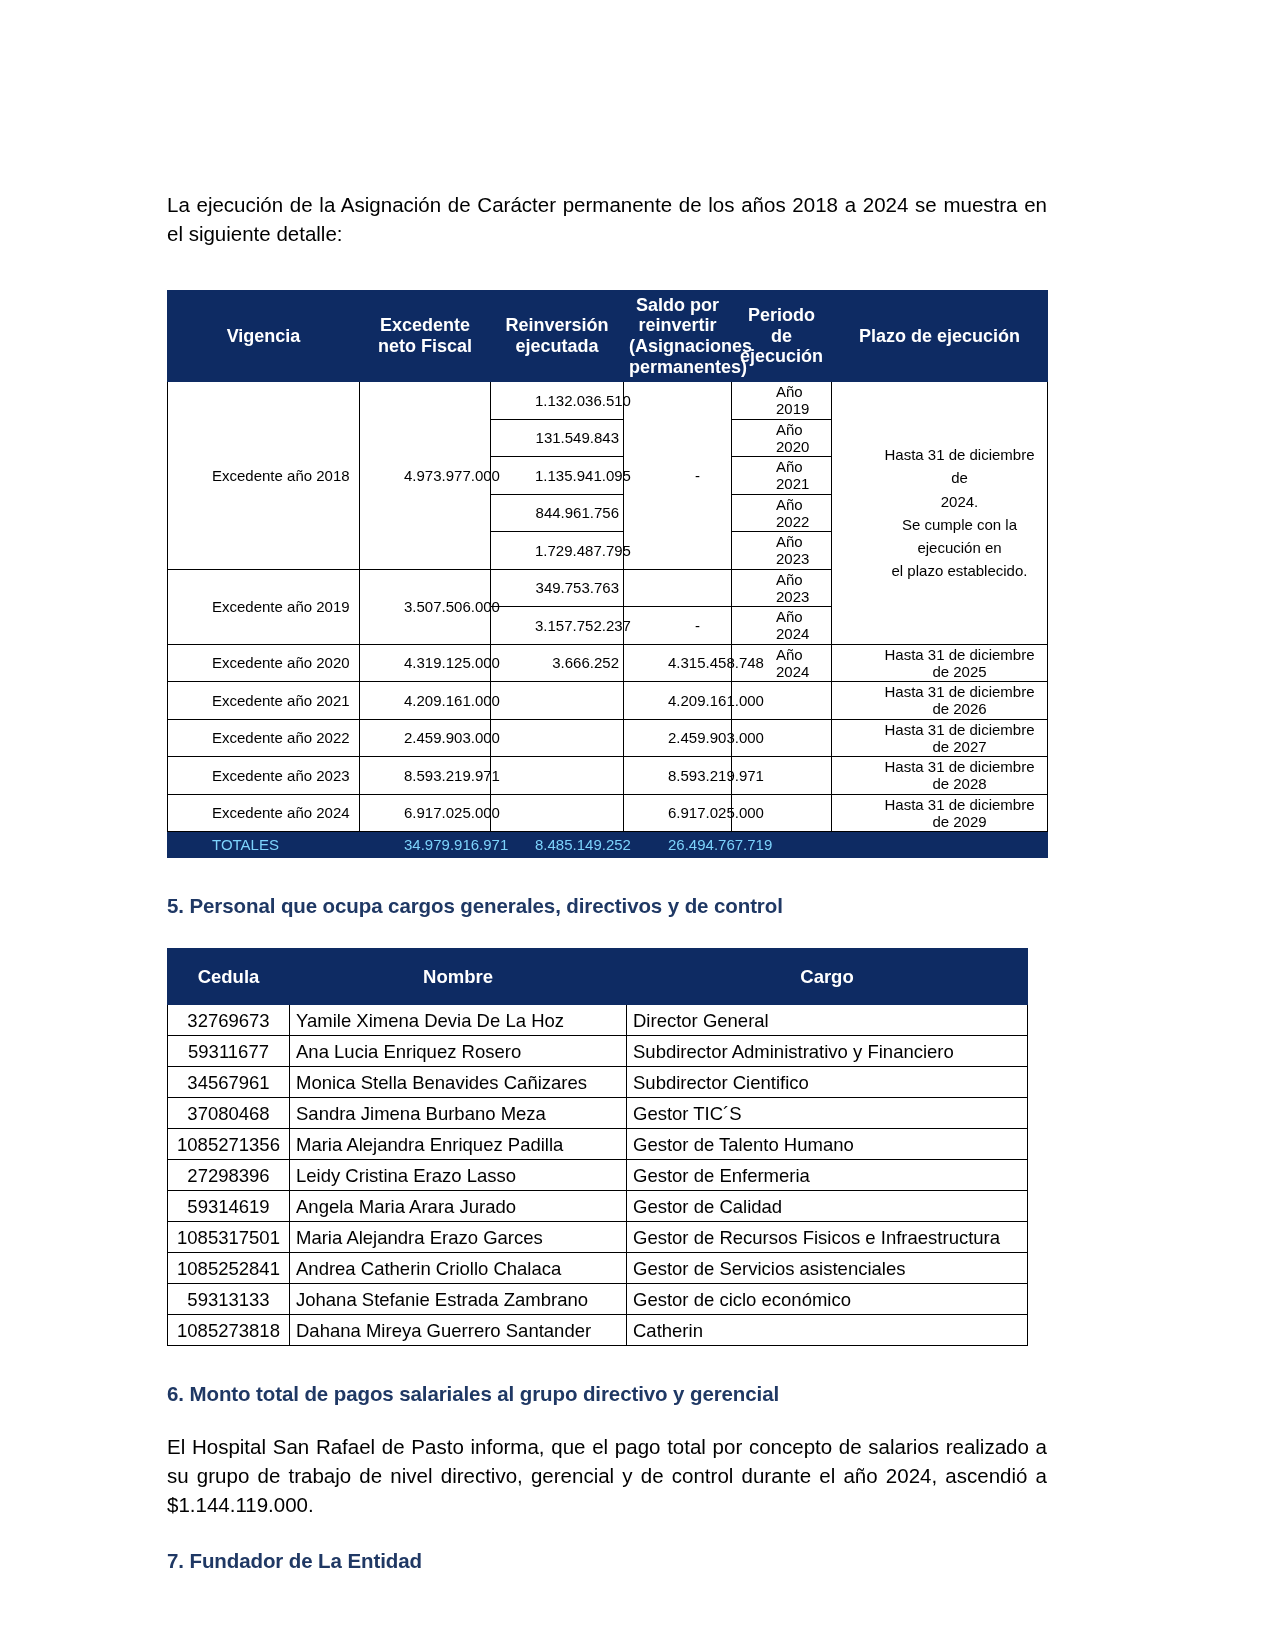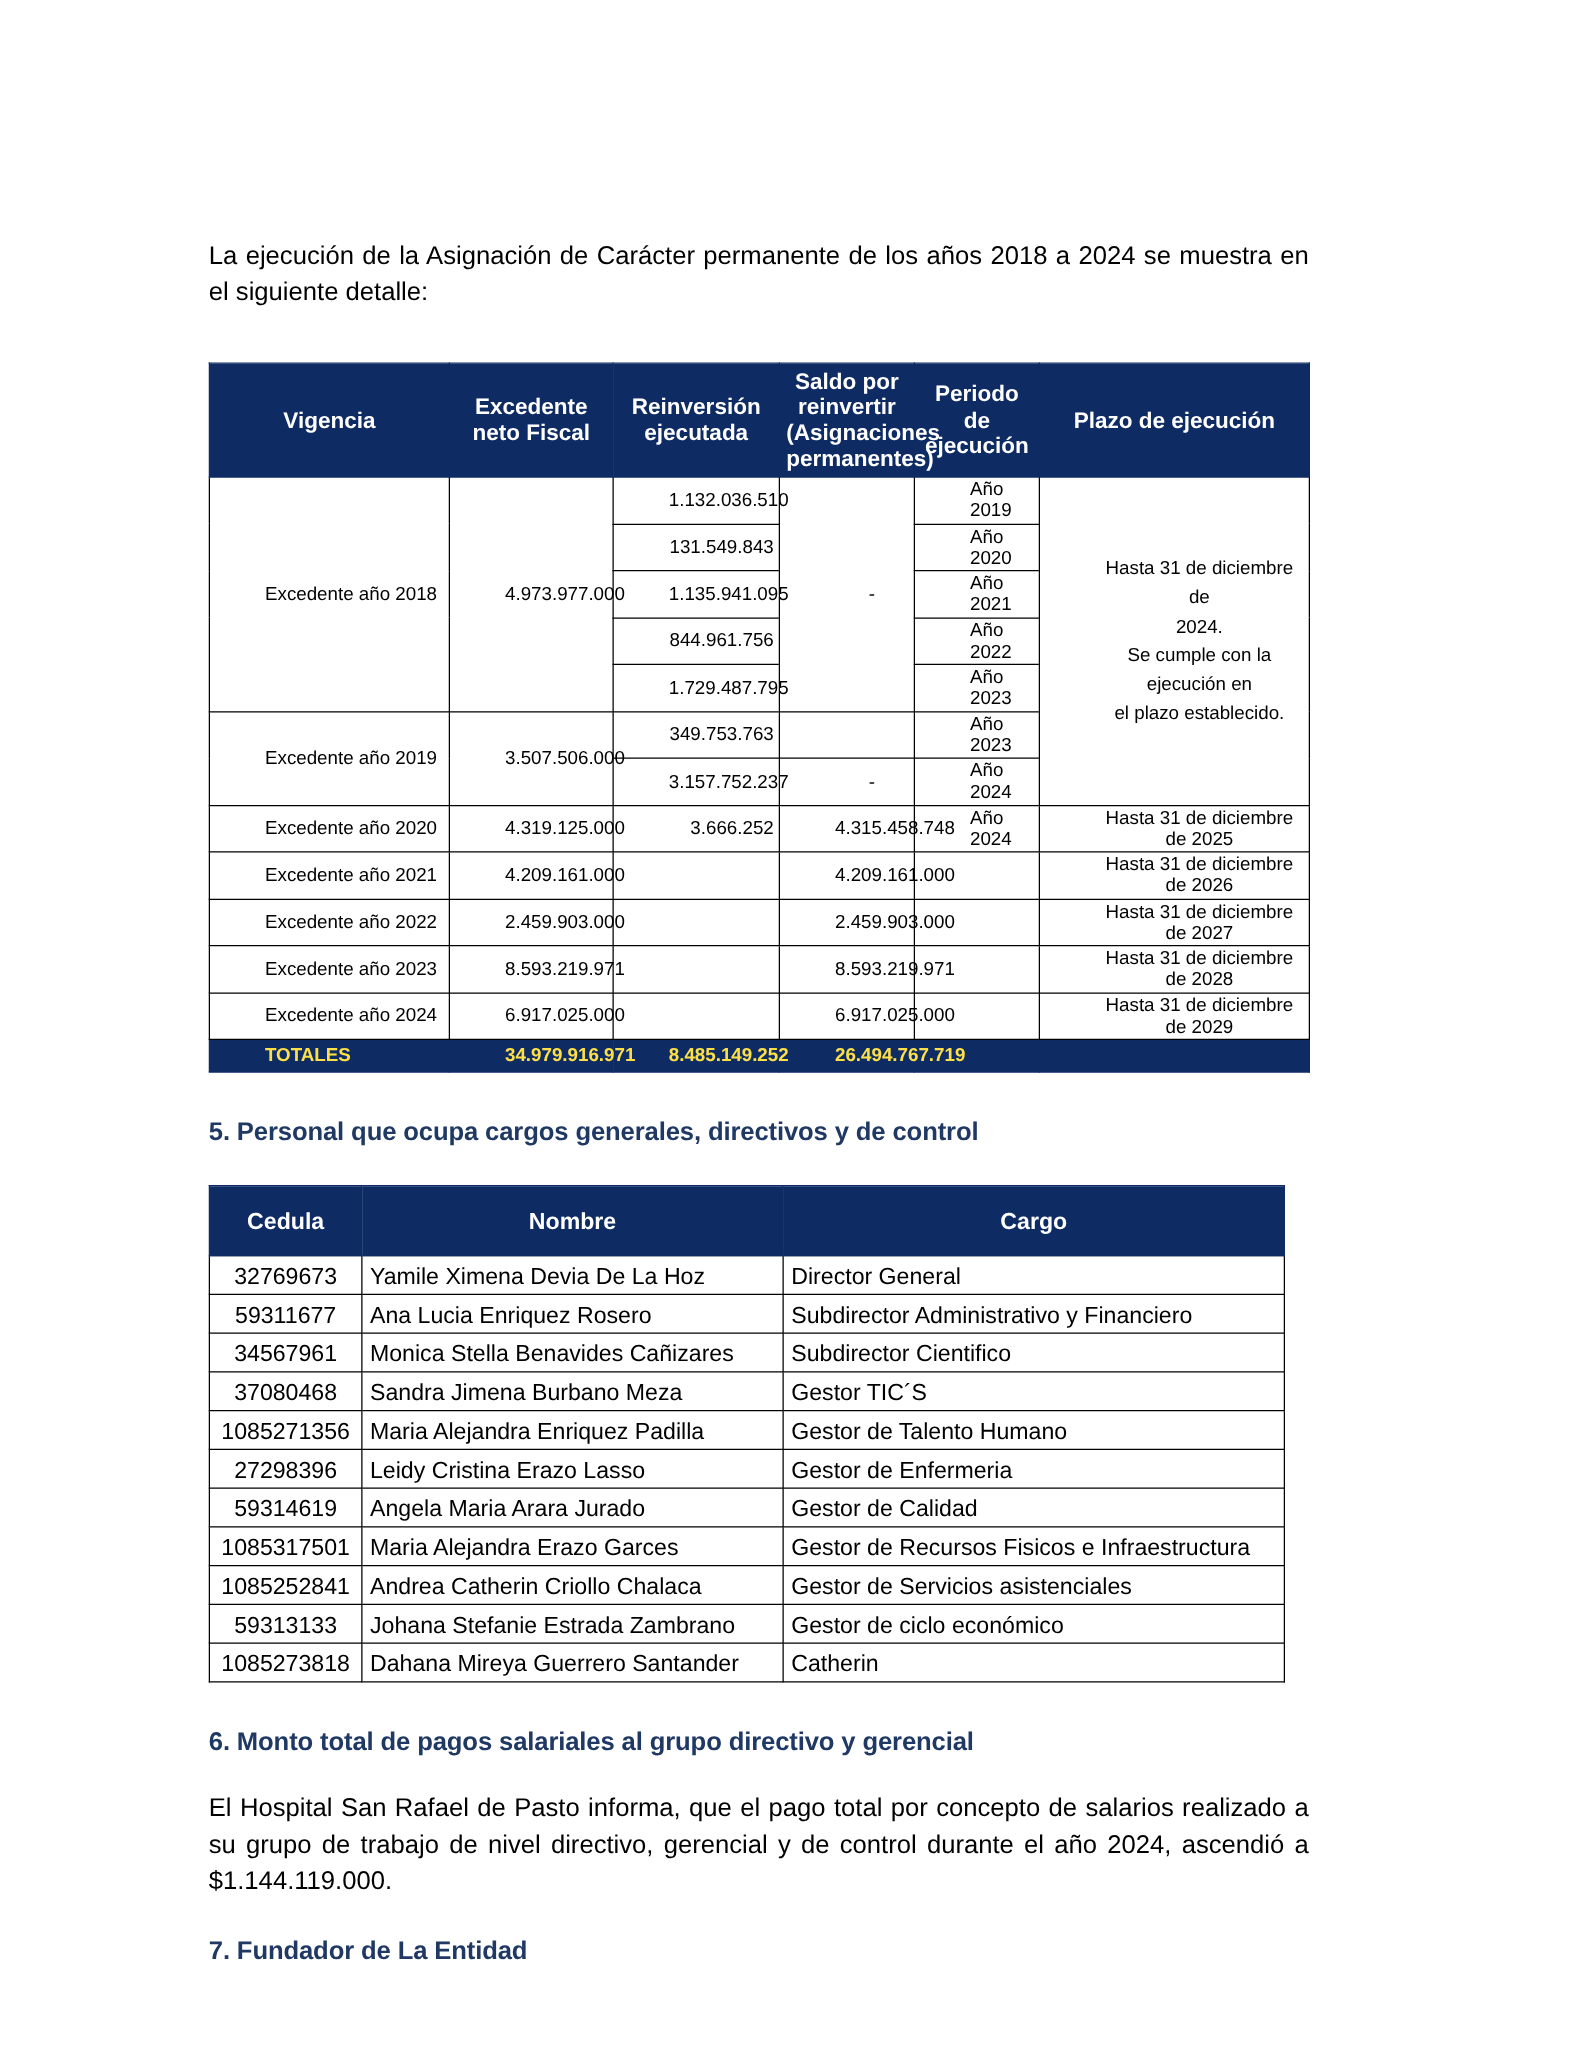--- a/index.html
+++ b/index.html
@@ -82,22 +82,22 @@
   #tbl-ejecucion .num  { text-align: right; white-space: nowrap; }
   #tbl-ejecucion .ctr  { text-align: center; }
   #tbl-ejecucion .lft  { text-align: left; }
   #tbl-ejecucion .plazo-cell {
     text-align: center;
     line-height: 1.55;
     font-size: 15px;
   }
   #tbl-ejecucion .totales-row td {
     background: #0E2B63;
-    color: #fde047;
-    font-weight: bold;
+    color: #7dd3fc;
+    font-weight: normal;
     border: 1px solid #0E2B63;
     height: 23px;
   }
   #tbl-ejecucion .totales-row td.blank-end {
     background: #0E2B63;
     border: 1px solid #0E2B63;
   }
   #tbl-ejecucion .hdr-tall { height: 86px; padding: 2px 5px; }
   .white-space-cell { border-left: 1px solid #000; border-right: 1px solid #000; }
 

